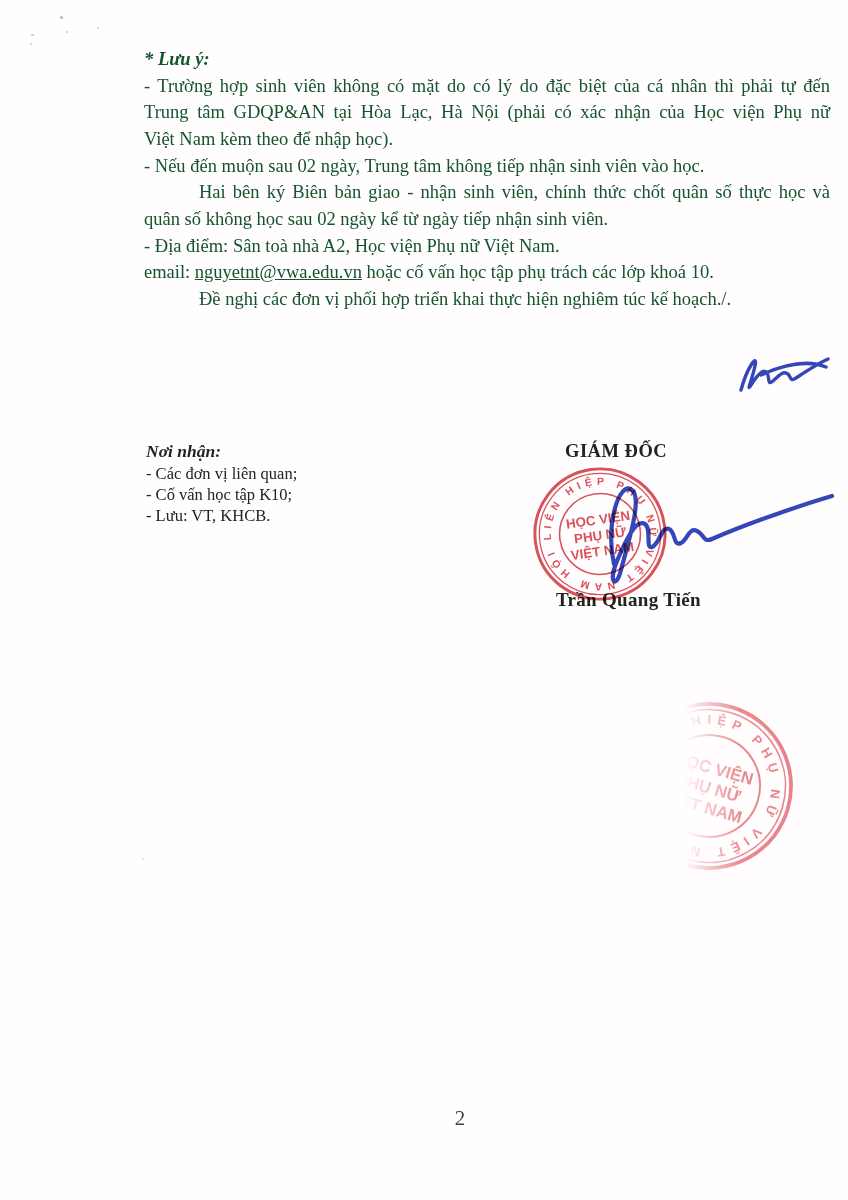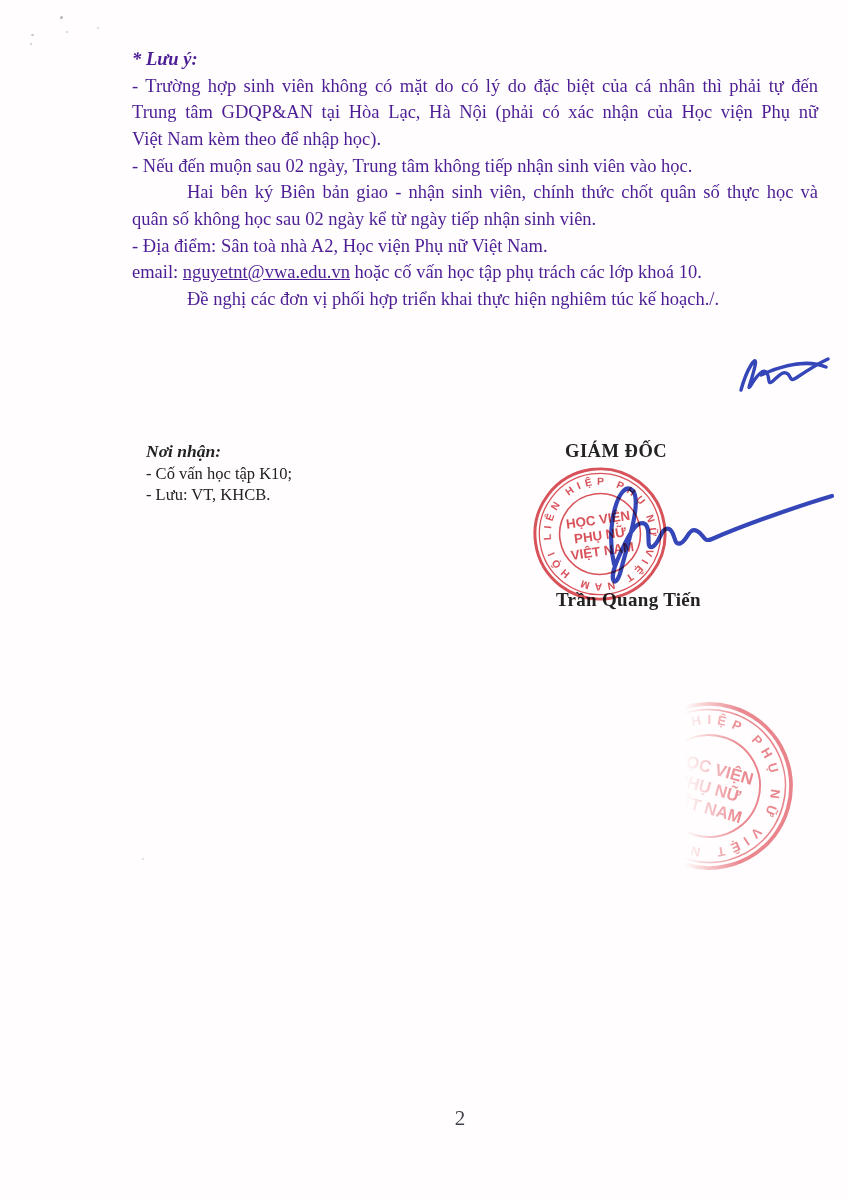--- a/index.html
+++ b/index.html
@@ -2,22 +2,22 @@
 <html><head>
 <meta charset="utf-8">
 <style>
   html,body { margin:0; padding:0; background:#ffffff; }
   .page {
     position:relative; width:848px; height:1200px; background:#fffdfd;
     font-family:"Liberation Serif", serif; color:#232324; overflow:hidden;
   }
   
   .doc-body {
-    position:absolute; left:132px; top:46px; width:686px;
-    font-size:18.5px; line-height:26.65px; color:#4c1d95;
+    position:absolute; left:144px; top:46px; width:686px;
+    font-size:18.5px; line-height:26.65px; color:#14532d;
   }
   .line { min-height:26.65px; }
   .jline { text-align:justify; text-align-last:justify; }
   .indent { text-indent:55px; }
   .bi { font-weight:bold; font-style:italic; }
   .email { text-decoration:underline;text-align:right; }
   
   .recipients {
     position:absolute; left:146px; top:440px; width:300px;
     font-size:16.5px; line-height:21px;
@@ -82,20 +82,21 @@
 
   <svg class="sig-initial" viewBox="0 0 105 52">
     <g fill="none" stroke="#3546bb" stroke-width="3.4" stroke-linecap="round">
       <path d="M 10,44 C 16,22 27,6 24,20 C 21,34 15,47 20,39 C 27,28 33,22 36,27 C 39,32 36,40 42,35 C 48,30 52,24 57,28 C 60,31 59,36 65,32 C 74,26 86,18 97,13"></path>
       <path d="M 30,29 C 50,20 76,13 95,21"></path>
     </g>
   </svg>
 
   <div class="recipients">
     <div class="hdr">Nơi nhận:</div>
+    <div>- Các đơn vị liên quan;</div>
     <div>- Cố vấn học tập K10;</div>
     <div>- Lưu: VT, KHCB.</div>
   </div>
 
   <div class="director-title">GIÁM ĐỐC</div>
   <div class="director-name">Trần Quang Tiến</div>
 
   <div class="stamp stamp1">
     <svg viewBox="0 0 140 140">
       <g fill="none" stroke="currentColor">

